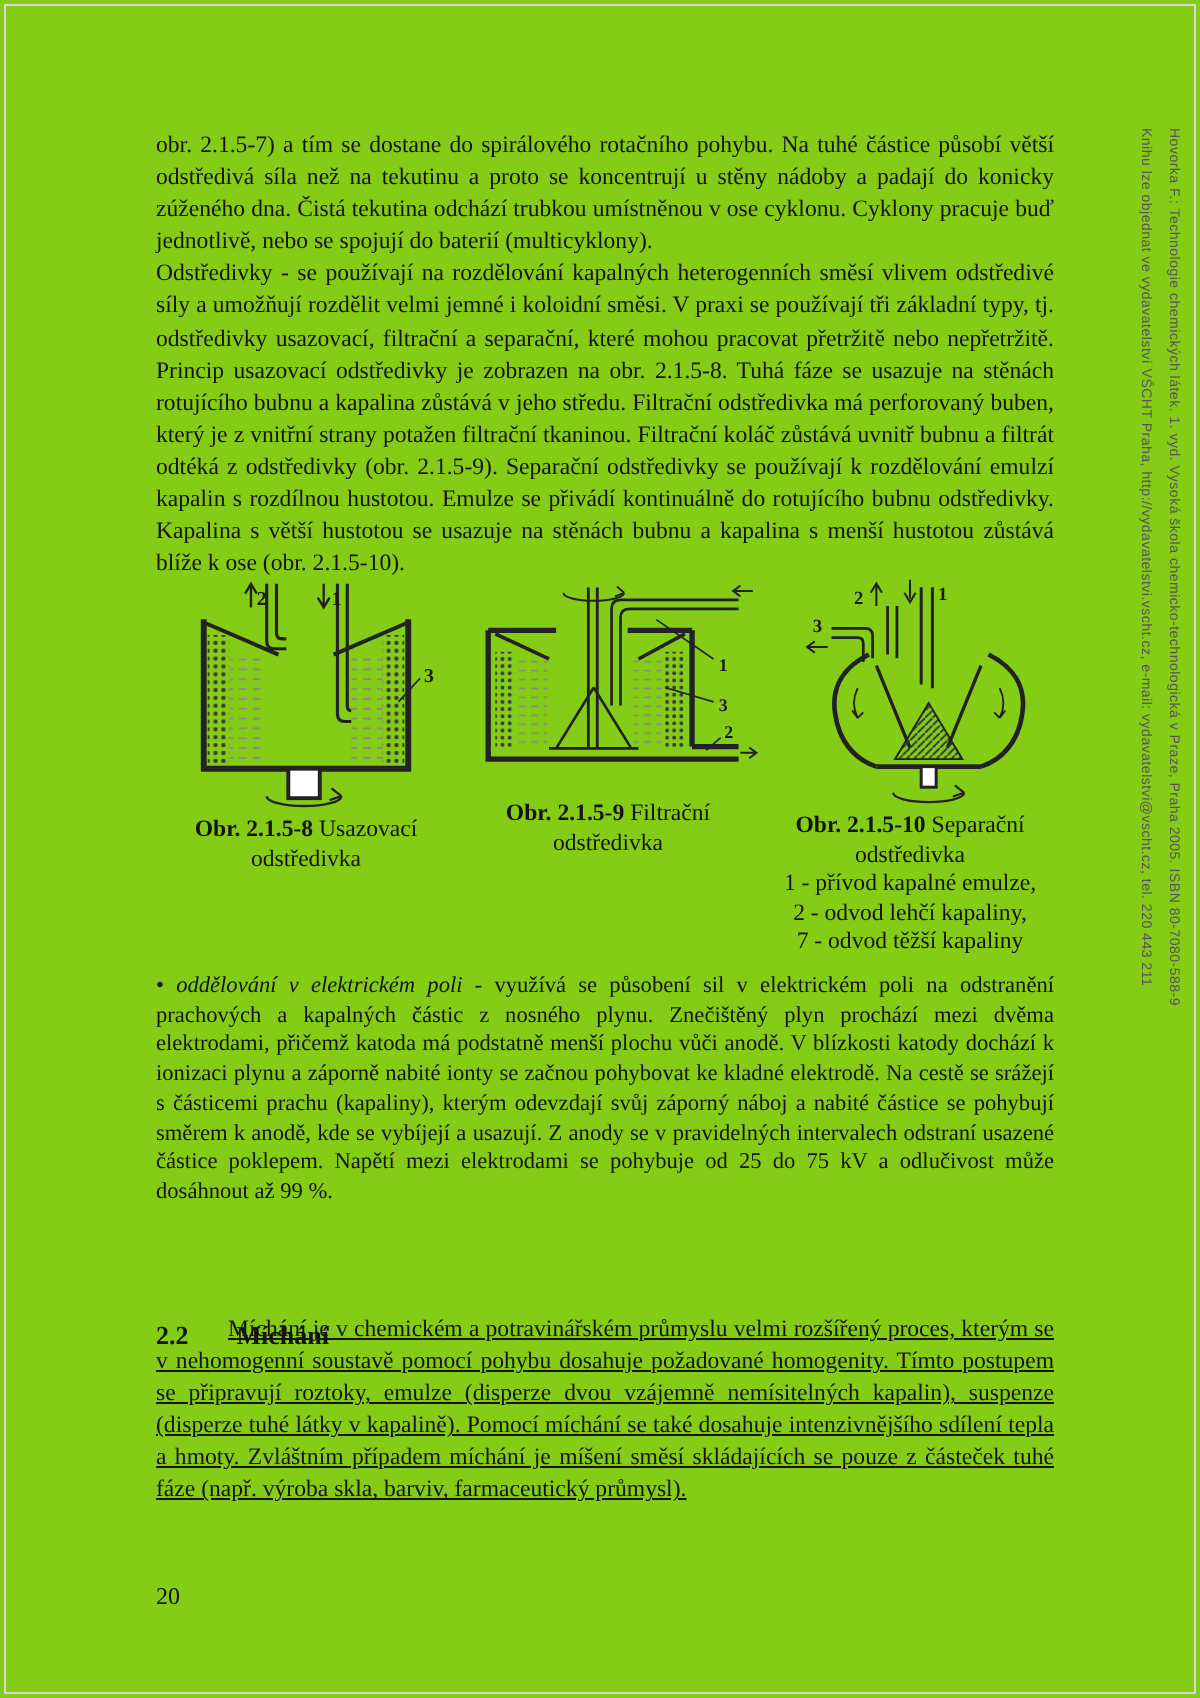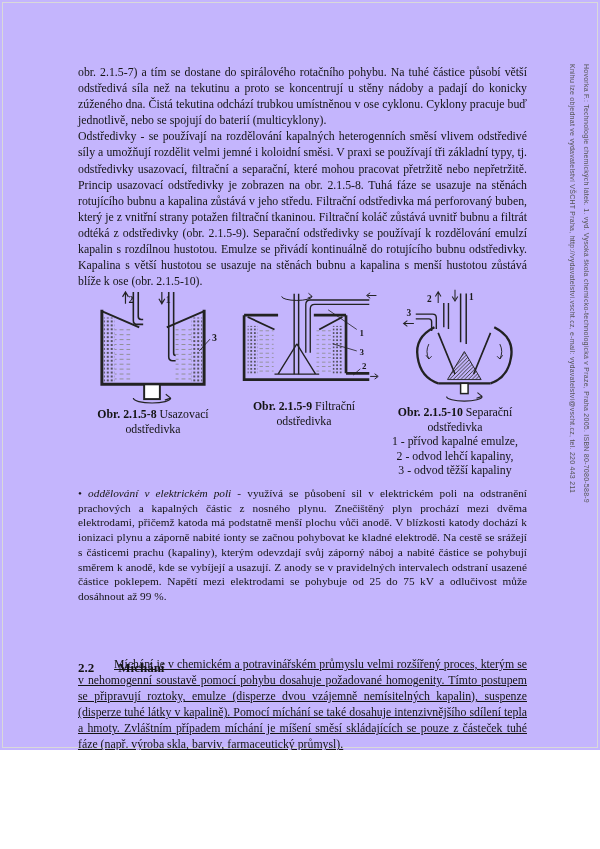--- a/index.html
+++ b/index.html
@@ -1,17 +1,17 @@
 <!DOCTYPE html>
 <html><head>
 <meta charset="utf-8">
 <style>
   html,body{margin:0;padding:0;background:#ffffff;}
   .page{
-    position:relative;width:600px;height:750px;background:#c4b5fd;
+    position:relative;width:600px;height:849px;background:#84cc16;
     outline:1px solid #d9d9d9;outline-offset:-3px;overflow:hidden;
     font-family:"Liberation Serif","DejaVu Serif",serif;color:#141414;
   }
   .col{position:absolute;left:78px;width:449px;}
   .just{text-align:justify;font-size:11.8px;line-height:16.1px;}
   .just p{margin:0;}
   .lead-underline{}
   .figrow{top:288px;display:flex;justify-content:space-between;}
   .figure{text-align:center;}
   .figure.f1{width:152px;}
@@ -188,21 +188,21 @@
         <rect x="86" y="102" width="8" height="11" fill="#fff" stroke="#222" stroke-width="1.6"></rect>
         <g fill="none" stroke="#222" stroke-width="1.2">
           <path d="M71,116 A19,5 0 0 0 109,116"></path>
           <path d="M109,116 L104,112 M109,116 L103,118"></path>
         </g>
       </svg>
       <div class="figcap"><b>Obr. 2.1.5-10</b><span> Separační odstředivka</span></div>
       <div class="figlegend">
         <div>1 - přívod kapalné emulze,</div>
         <div>2 -  odvod lehčí kapaliny,</div>
-        <div>3 - odvod těžší kapaliny</div>
+        <div>7 - odvod těžší kapaliny</div>
       </div>
     </div>
   </div>
 
   <div class="col bullet">
     <span>•</span>
     <i>oddělování v elektrickém poli</i><span> - využívá se působení sil v elektrickém poli na odstranění prachových a kapalných částic z nosného plynu. Znečištěný plyn prochází mezi dvěma elektrodami, přičemž katoda má podstatně menší plochu vůči anodě. V blízkosti katody dochází k ionizaci plynu a záporně nabité ionty se začnou pohybovat ke kladné elektrodě. Na cestě se srážejí s částicemi prachu (kapaliny), kterým odevzdají svůj záporný náboj a nabité částice se pohybují směrem k anodě, kde se vybíjejí a usazují. Z anody se v pravidelných intervalech odstraní usazené částice poklepem. Napětí mezi elektrodami se pohybuje od 25 do 75 kV a odlučivost může dosáhnout až 99 %.</span>
   </div>
 
   <div class="col heading">

